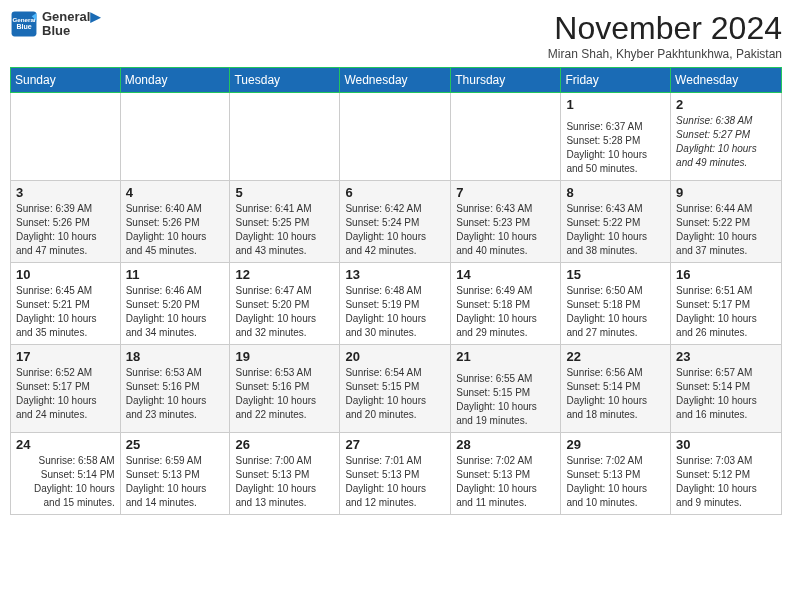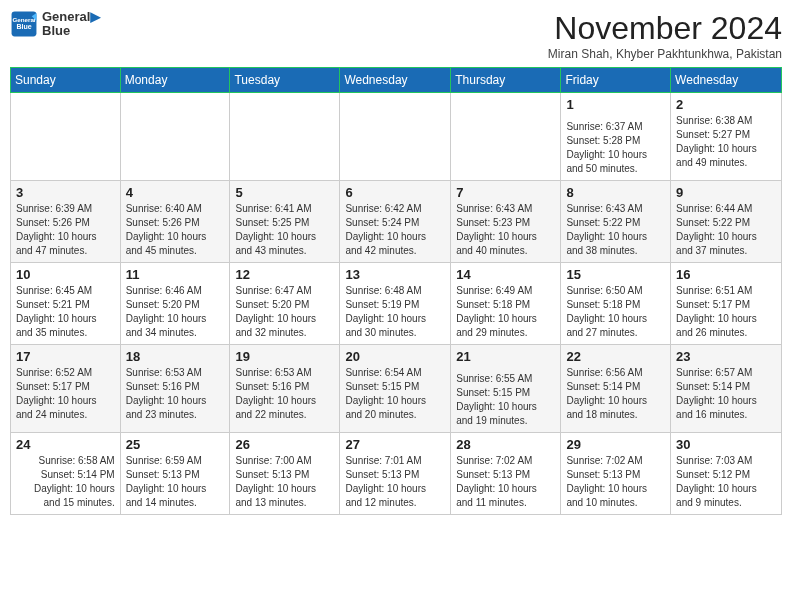--- a/index.html
+++ b/index.html
@@ -135,21 +135,21 @@
         <td class="empty"></td>
         <td class="empty"></td>
         <td>
           <span class="day-num">1</span>
           <div class="day-info" style="white-space: pre-line; margin-top: 8px;">Sunrise: 6:37 AM
 Sunset: 5:28 PM
 Daylight: 10 hours and 50 minutes.</div>
         </td>
         <td>
           <span class="day-num">2</span>
-          <div class="day-info" style="white-space: pre-line;">Sunrise: 6:38 AM
+          <div class="day-info" style="white-space: pre-line; font-style: italic;">Sunrise: 6:38 AM
 Sunset: 5:27 PM
 Daylight: 10 hours and 49 minutes.</div>
         </td>
       </tr>
       <tr>
         <td>
           <span class="day-num">3</span>
           <div class="day-info" style="white-space: pre-line;">Sunrise: 6:39 AM
 Sunset: 5:26 PM
 Daylight: 10 hours and 47 minutes.</div>

